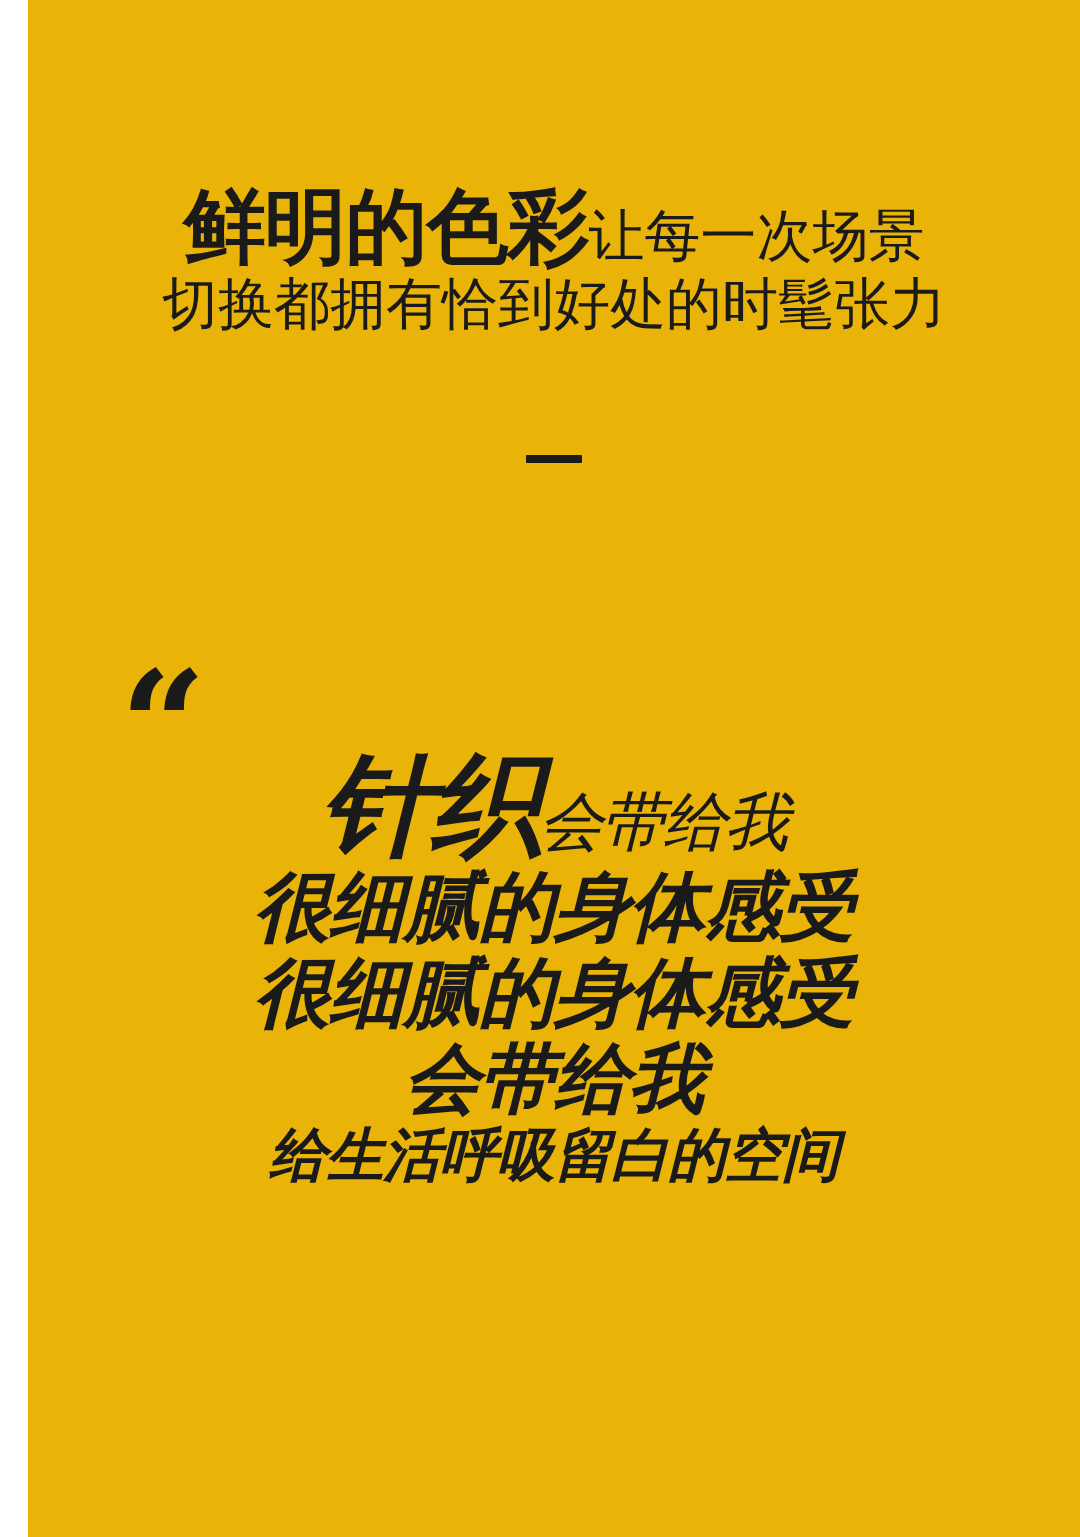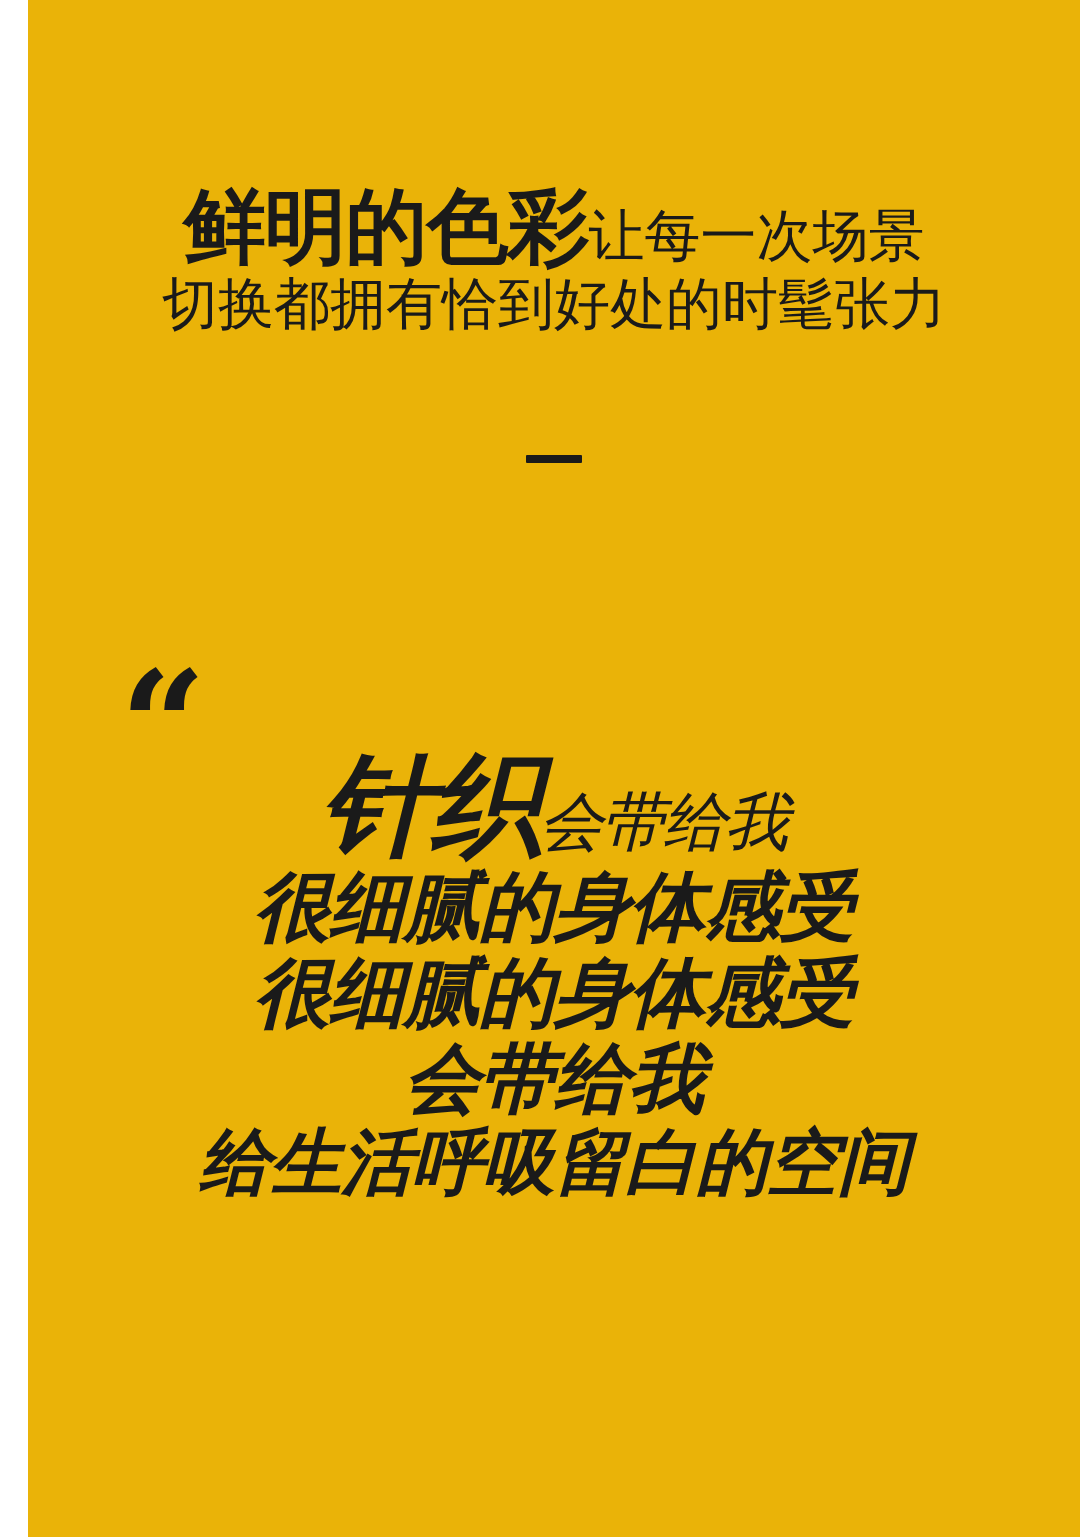--- a/index.html
+++ b/index.html
@@ -120,21 +120,21 @@
   .q-rest {
     font-size: 64px;
     font-weight: 400;
     font-style: italic;
     letter-spacing: -2px;
   }
   .q-line-2, .q-line-3, .q-line-4, .q-line-5 {
     font-size: 76px;
   }
   .q-line-5 {
-    font-size: 72px;
+    font-size: 58px;
     font-style: italic;
   }
 </style>
 </head>
 <body>
 
 <div class="page">
 
   <div class="headline">
     <span class="headline-line headline-line-1">

